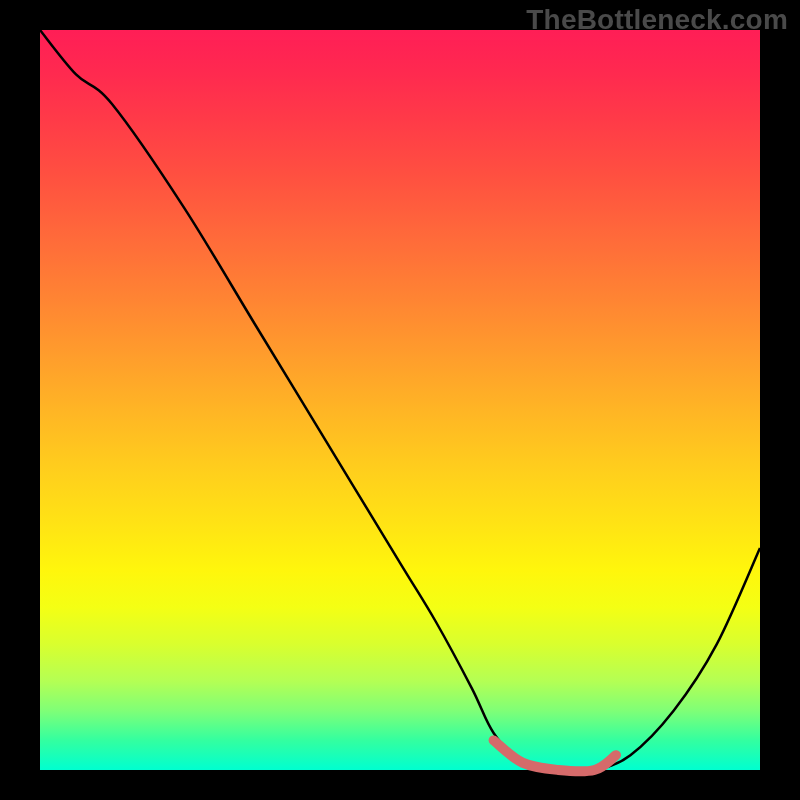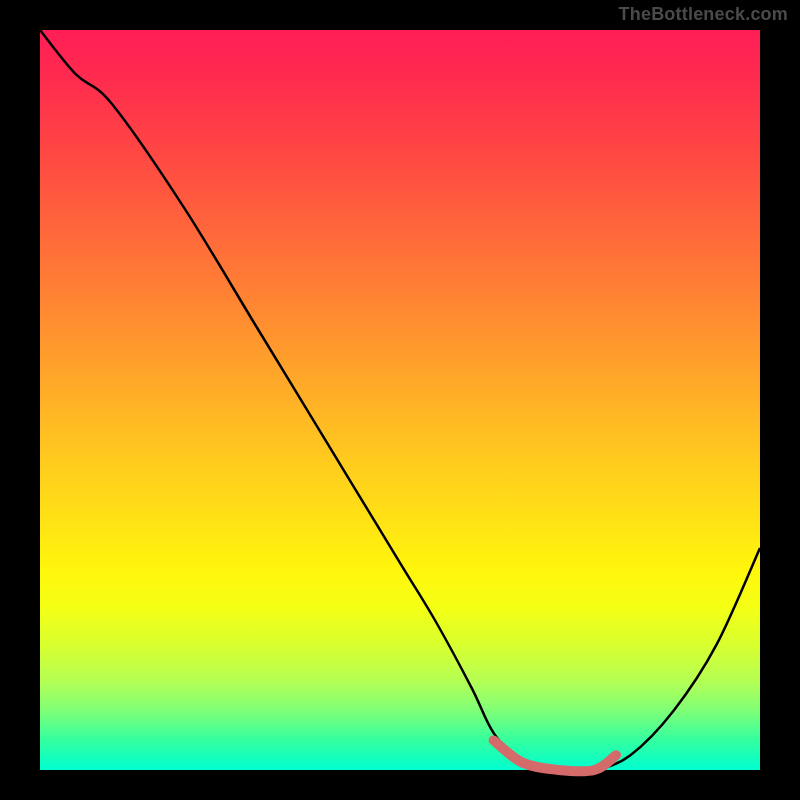--- a/index.html
+++ b/index.html
@@ -14,21 +14,21 @@
     position: relative;
     width: 800px;
     height: 800px;
     background: #000;
   }
   .watermark {
     position: absolute;
     top: 4px;
     right: 12px;
     color: #4a4a4a;
-    font-size: 18px;
+    font-size: 28px;
     font-weight: 600;
     letter-spacing: 0.2px;
     z-index: 10;
   }
   .plot-area {
     position: absolute;
     left: 40px;
     top: 30px;
     width: 720px;
     height: 740px;

